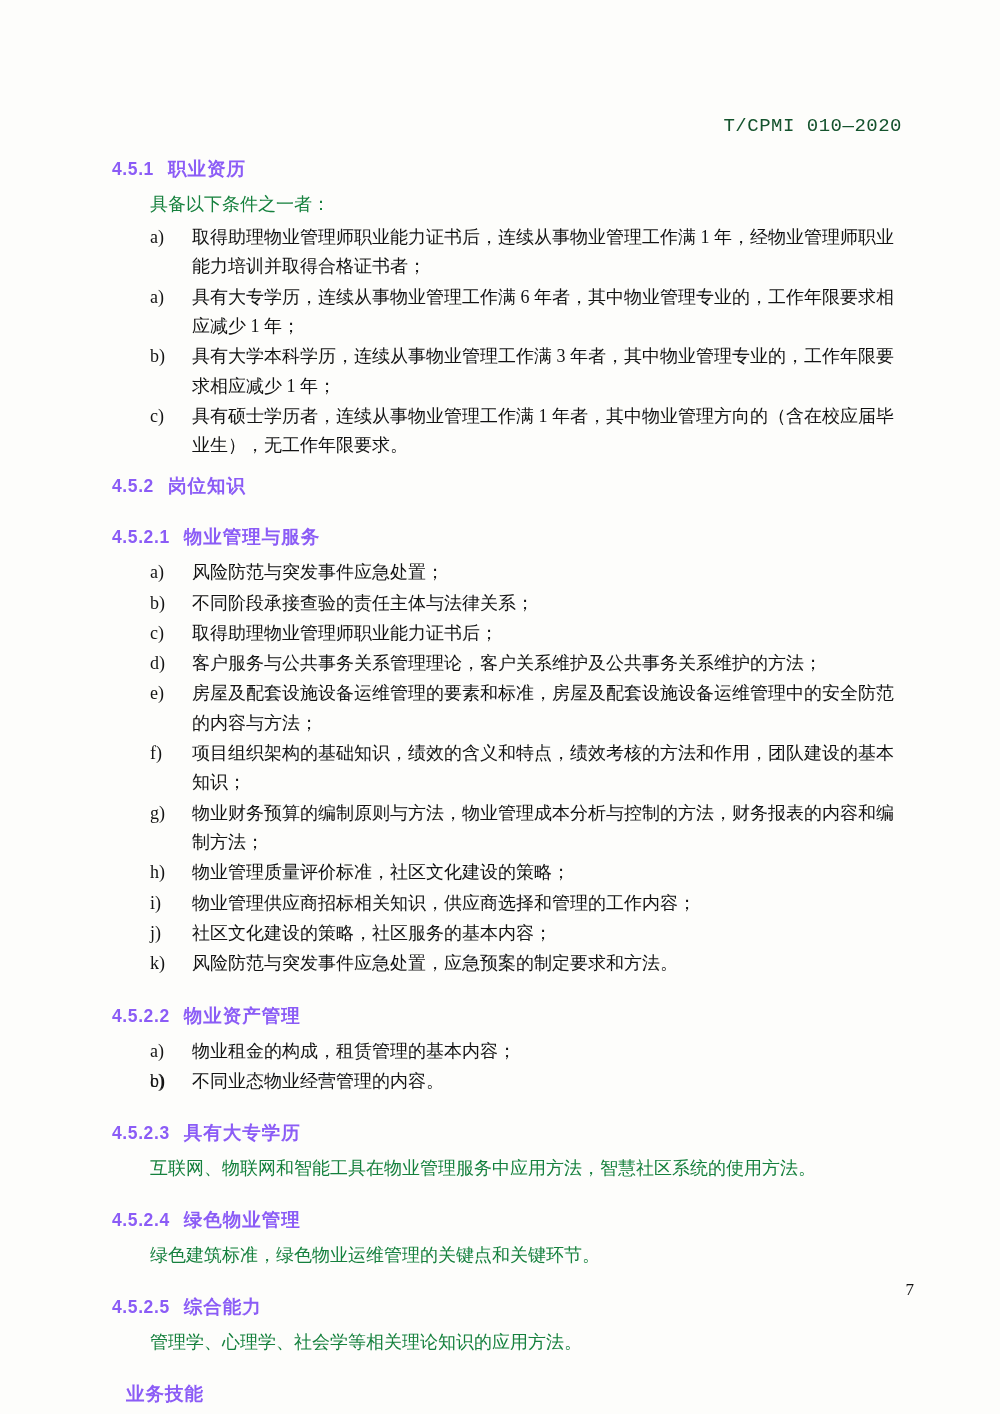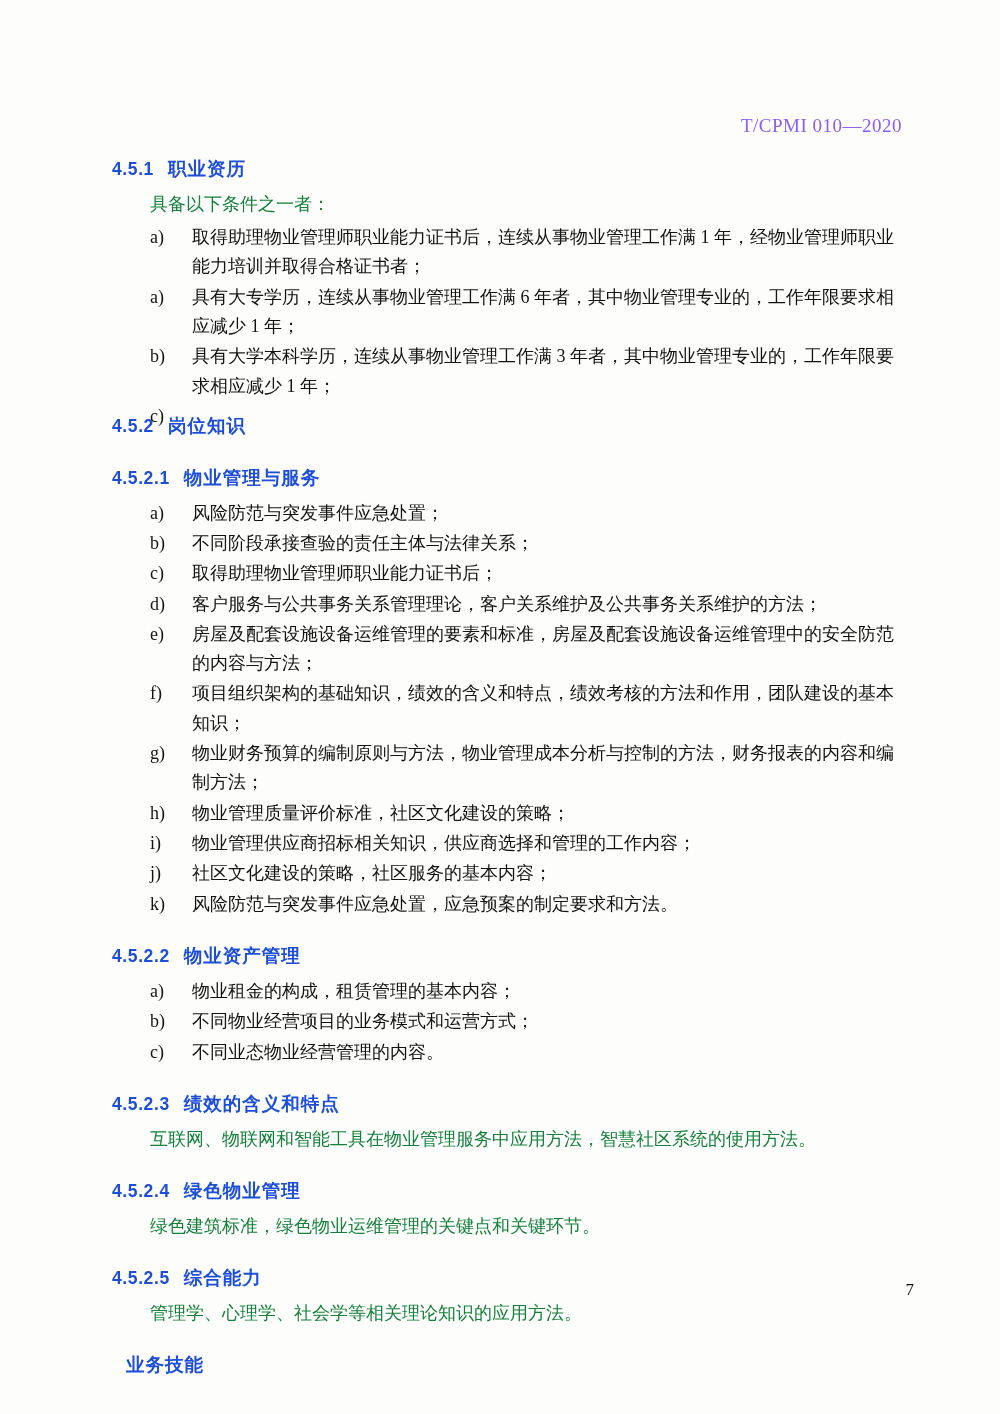--- a/index.html
+++ b/index.html
@@ -22,22 +22,22 @@
     top: 0;
     width: 790px;
     height: 1414px;
   }
   .header {
     position: absolute;
     top: 115px;
     right: 0;
     font-size: 19px;
     letter-spacing: 0.5px;
-    color: #8b5cf6;
-    font-family: Liberation Serif, serif;
+    color: #14532d;
+    font-family: Liberation Mono, monospace;
   }
   .footer-page-num {
     position: absolute;
     right: -12px;
     top: 1280px;
     font-size: 17px;
     color: #111;
   }
 
   .content {
@@ -52,21 +52,21 @@
     letter-spacing: 0.6px;
     font-family: "Liberation Sans", sans-serif;
     font-weight: bold;
   }
   .heading {
     margin: 0 0 6px 0;
     padding: 0;
     font-weight: bold;
     font-size: 18px;
     line-height: 1.6;
-    color: #1d4ed8;
+    color: #8b5cf6;
     font-family: "Liberation Sans", sans-serif;
   }
   .heading .h-text {
     margin-left: 14px;
     font-size: 18.5px;
     letter-spacing: 1px;
   }
   .h-l1 { margin-top: 2px; }
   .h-spaced { margin-top: 22px; }
 
@@ -127,21 +127,21 @@
 
       <div class="blk">
         <p class="heading h-l1">
           <span class="h-num">4.5.1</span><span class="h-text">职业资历</span>
         </p>
         <p class="para para-indent">具备以下条件之一者：</p>
         <ul class="list list-inset">
           <li><span class="marker">a)</span><span>取得助理物业管理师职业能力证书后，连续从事物业管理工作满 1 年，经物业管理师职业能力培训并取得合格证书者；</span></li>
           <li><span class="marker">a)</span><span>具有大专学历，连续从事物业管理工作满 6 年者，其中物业管理专业的，工作年限要求相应减少 1 年；</span></li>
           <li><span class="marker">b)</span><span>具有大学本科学历，连续从事物业管理工作满 3 年者，其中物业管理专业的，工作年限要求相应减少 1 年；</span></li>
-          <li><span class="marker">c)</span></li>
+          <li><span class="marker">c)</span><span>具有硕士学历者，连续从事物业管理工作满 1 年者，其中物业管理方向的（含在校应届毕业生），无工作年限要求。</span></li>
         </ul>
       </div>
 
       <div class="blk-tight">
         <p class="heading">
           <span class="h-num">4.5.2</span><span class="h-text">岗位知识</span>
         </p>
       </div>
 
       <div class="blk">
@@ -162,28 +162,28 @@
           <li><span class="marker">k)</span><span>风险防范与突发事件应急处置，应急预案的制定要求和方法。</span></li>
         </ul>
       </div>
 
       <div class="blk">
         <p class="heading h-spaced">
           <span class="h-num">4.5.2.2</span><span class="h-text">物业资产管理</span>
         </p>
         <ul class="list list-inset">
           <li><span class="marker">a)</span><span>物业租金的构成，租赁管理的基本内容；</span></li>
-          <li><span class="marker">b)</span><span>不同物业经营项目的业务模式和运营方式；</span></li>
+          <li><span class="marker">b)</span></li>
           <li><span class="marker">c)</span><span>不同业态物业经营管理的内容。</span></li>
         </ul>
       </div>
 
       <div class="blk">
         <p class="heading h-spaced">
-          <span class="h-num">4.5.2.3</span><span class="h-text">绩效的含义和特点</span>
+          <span class="h-num">4.5.2.3</span><span class="h-text">具有大专学历</span>
         </p>
         <p class="para para-indent">互联网、物联网和智能工具在物业管理服务中应用方法，智慧社区系统的使用方法。</p>
       </div>
 
       <div class="blk">
         <p class="heading h-spaced">
           <span class="h-num">4.5.2.4</span><span class="h-text">绿色物业管理</span>
         </p>
         <p class="para para-indent">绿色建筑标准，绿色物业运维管理的关键点和关键环节。</p>
       </div>

